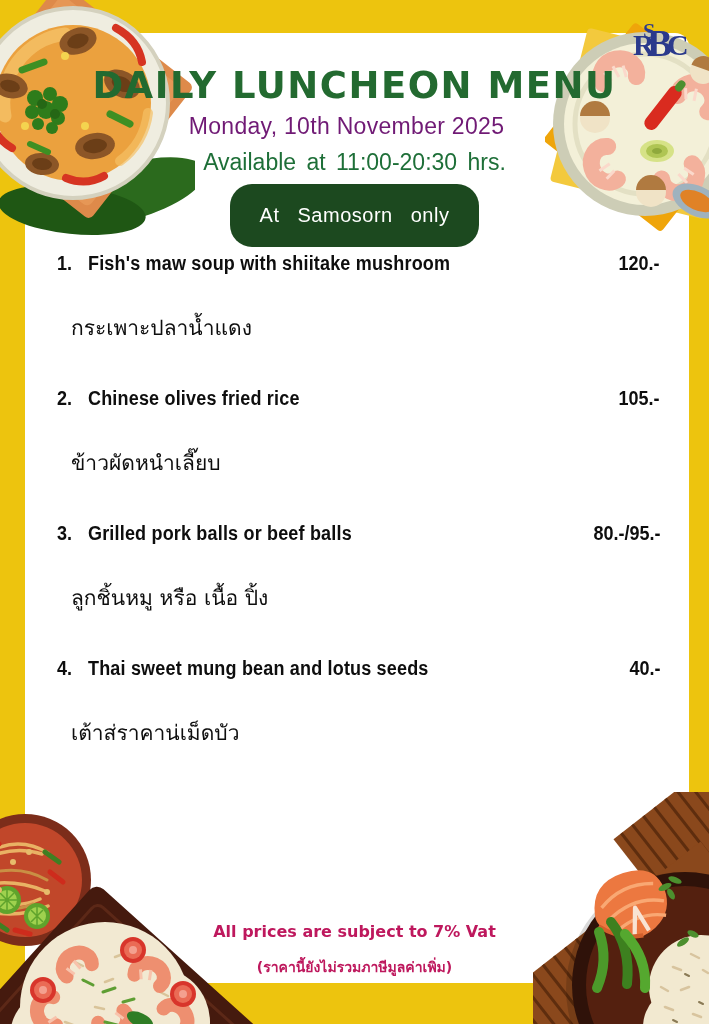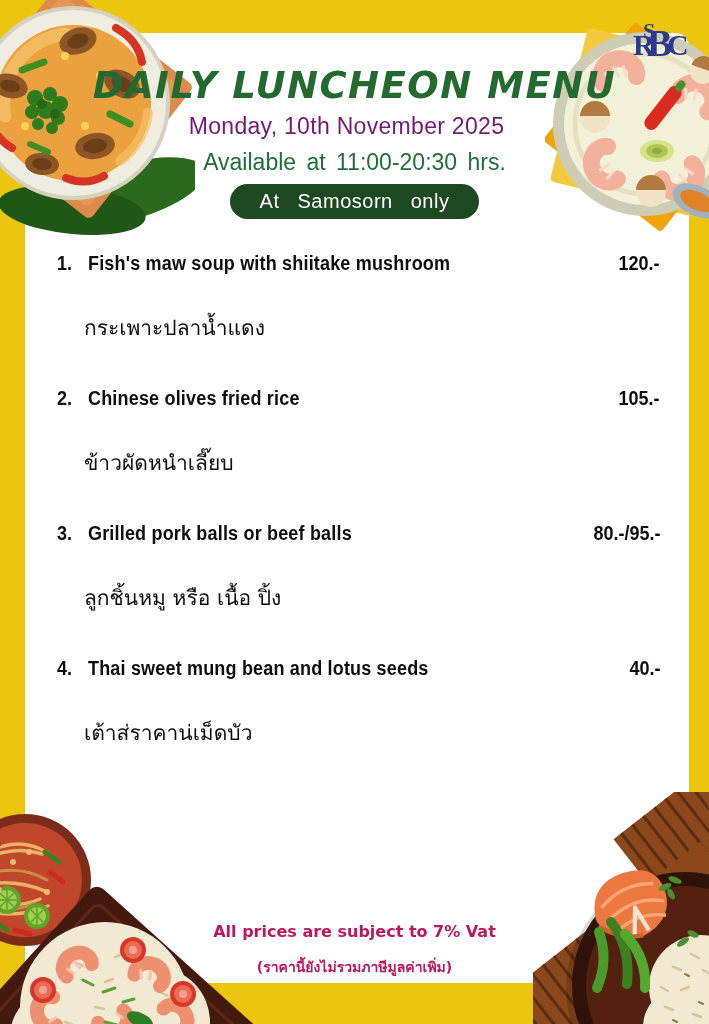--- a/index.html
+++ b/index.html
@@ -36,36 +36,35 @@
   .logo .l-b { left:14px; top:4px;  font-size:38px; }
   .logo .l-c { left:34px; top:10px; font-size:30px; }
 
   
   .header { position:absolute; left:0; right:0; top:0; text-align:center; z-index:10; }
   .title {
     margin:0; position:absolute; left:0; right:0; top:64px;
     font-size:37px; font-weight:600; letter-spacing:1.5px;
     color:#236A30;
     font-family:"DejaVu Sans", sans-serif;
-    font-style:italic;
   }
   .date-line {
     position:absolute; left:0; right:16px; top:113px;
     font-size:23px; color:#701a75; letter-spacing:0.3px;
   }
   .avail-line {
     position:absolute; left:0; right:0; top:149px;
     font-size:23px; color:#1E6F38; word-spacing:4px;
   }
   .badge-wrap { position:absolute; left:0; right:0; top:184px; }
   .badge {
     display:inline-block;
     background:#1C491F; color:#FFFFFF;
     font-size:20px; word-spacing:12px; letter-spacing:0.5px;
-    padding:6px 30px; border-radius:22px;
+    padding:20px 30px; border-radius:22px;
   }
 
   
   .menu-list {
     position:absolute; left:57px; right:49px; top:252px; z-index:10;
     color:#0E0E0E;
   }
   .menu-item { margin-bottom:43px; }
   .row-en { display:flex; align-items:baseline; }
   .item-num {
@@ -77,21 +76,21 @@
     flex:1;
     font-weight:bold; font-size:20px; letter-spacing:0.2px;
     transform:scaleX(0.9); transform-origin:left center;
   }
   .item-price {
     font-weight:bold; font-size:20px;
     transform:scaleX(0.9); transform-origin:right center;
     white-space:nowrap;
   }
   .row-th {
-    margin-left:27px; margin-top:36px;
+    margin-left:14px; margin-top:36px;
     font-size:21px; font-weight:400;
     font-family:"DejaVu Sans", sans-serif;
   }
 
   
   .footer {
     position:absolute; left:0; right:0; top:922px;
     text-align:center; z-index:10;
     color:#be185d;
     font-family:"DejaVu Sans", sans-serif;

